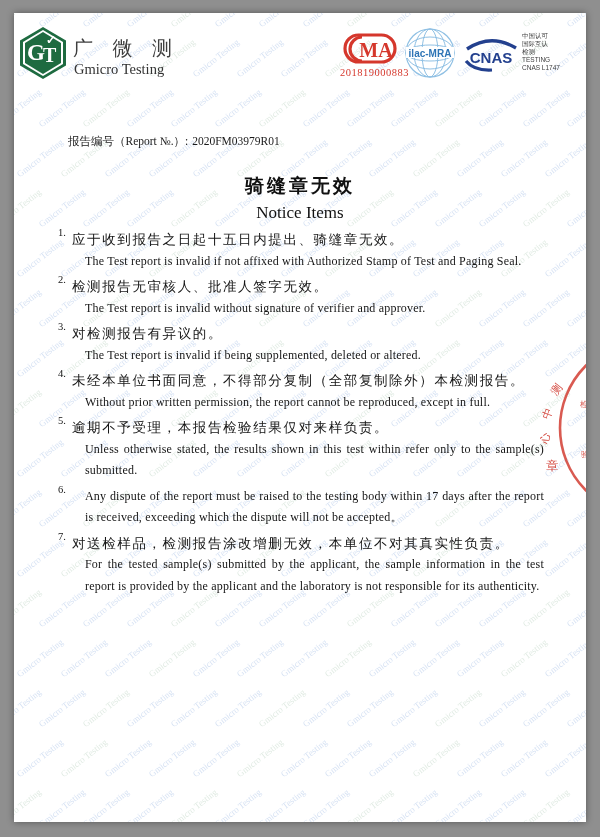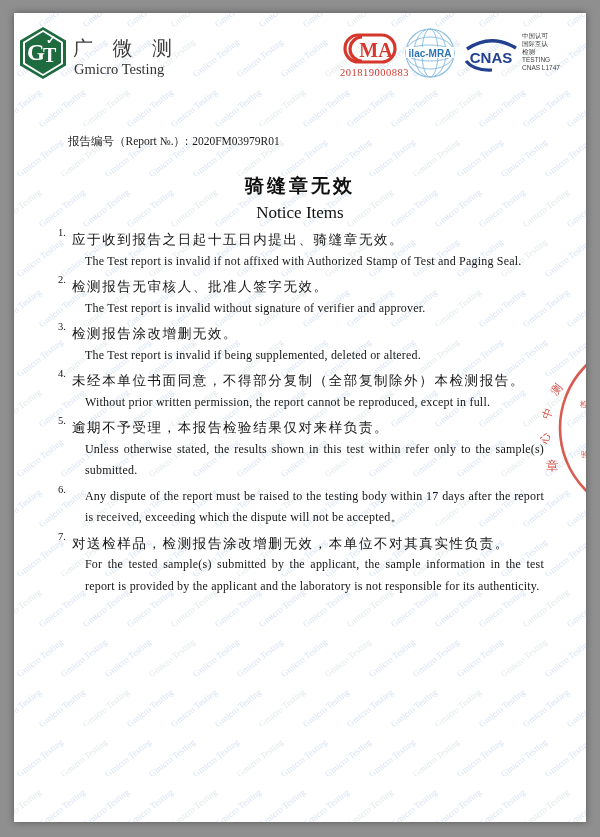--- a/index.html
+++ b/index.html
@@ -355,21 +355,21 @@
       <div class="cn-line">应于收到报告之日起十五日内提出、骑缝章无效。</div>
       <div class="en-line">The Test report is invalid if not affixed with Authorized Stamp of Test and Paging Seal.</div>
     </div>
     <div class="item">
       <span class="item-num">2.</span>
       <div class="cn-line">检测报告无审核人、批准人签字无效。</div>
       <div class="en-line">The Test report is invalid without signature of verifier and approver.</div>
     </div>
     <div class="item">
       <span class="item-num">3.</span>
-      <div class="cn-line">检测报告涂改增删无效。</div>
+      <div class="cn-line">对检测报告有异议的。</div>
       <div class="en-line">The Test report is invalid if being supplemented, deleted or altered.</div>
     </div>
     <div class="item">
       <span class="item-num">4.</span>
       <div class="cn-line">未经本单位书面同意，不得部分复制（全部复制除外）本检测报告。</div>
       <div class="en-line">Without prior written permission, the report cannot be reproduced, except in full.</div>
     </div>
     <div class="item">
       <span class="item-num">5.</span>
       <div class="cn-line">逾期不予受理，本报告检验结果仅对来样负责。</div>

